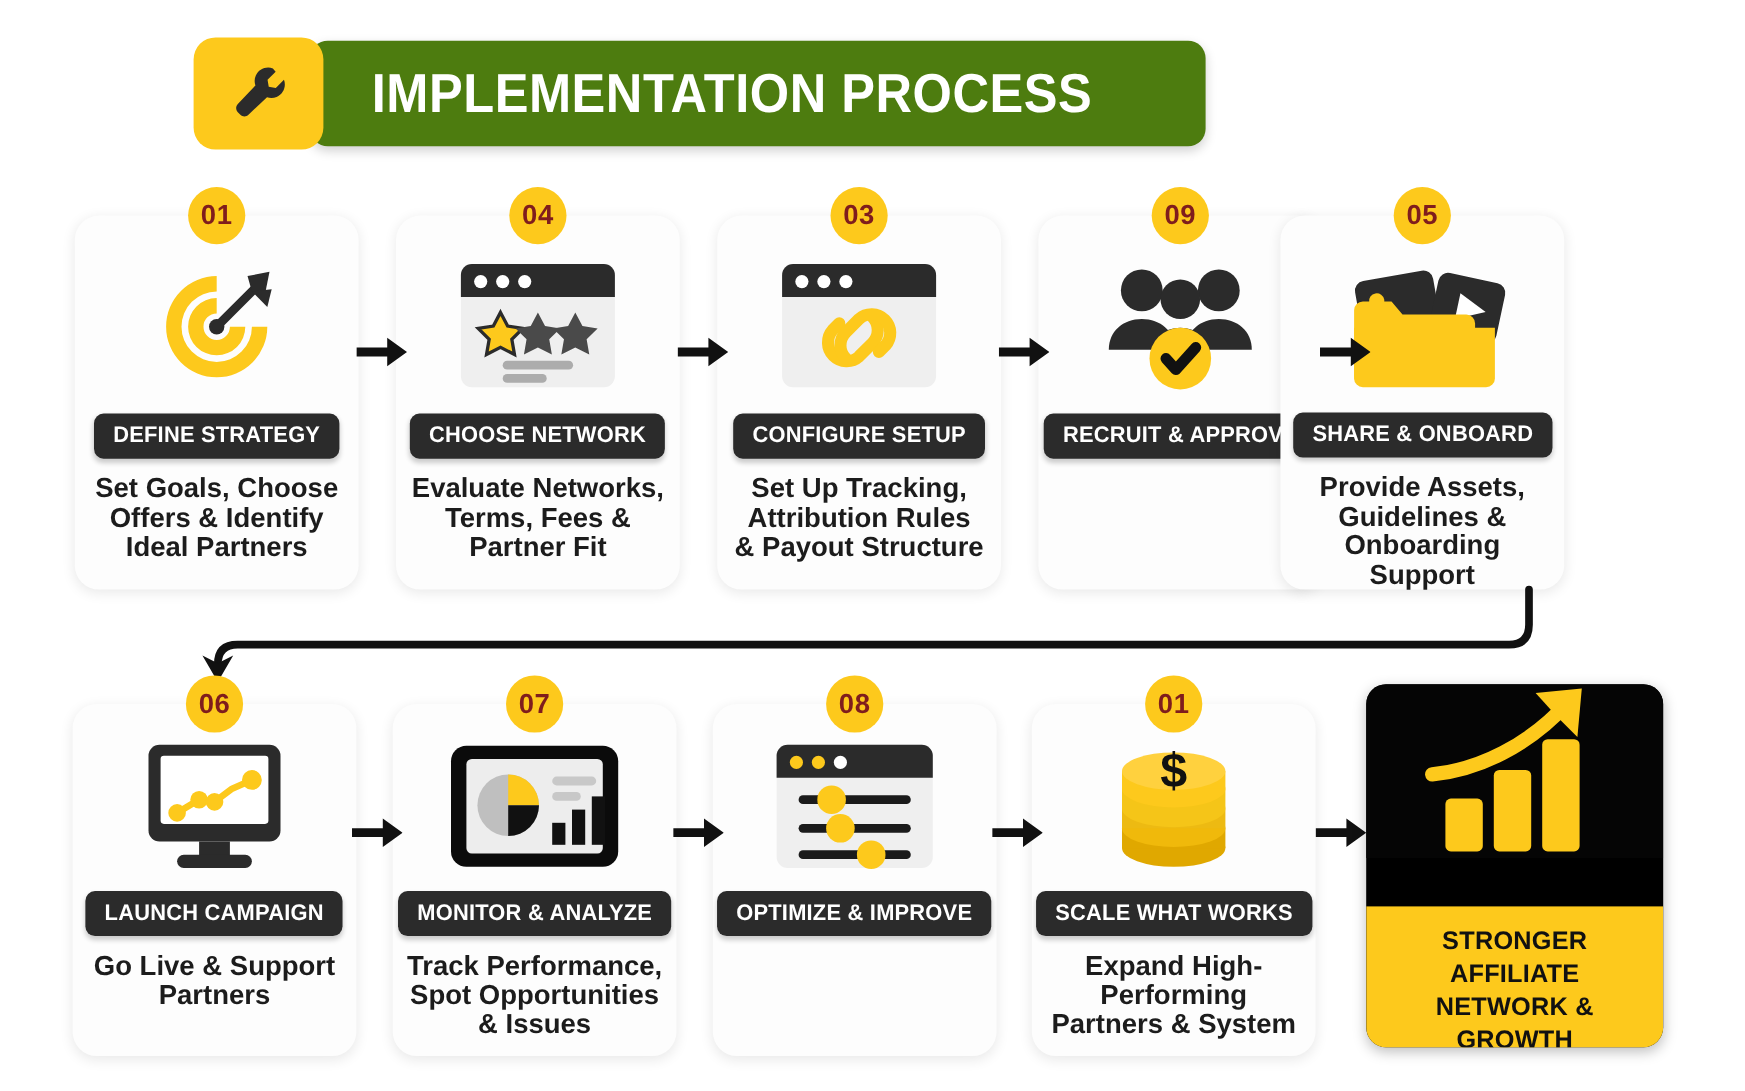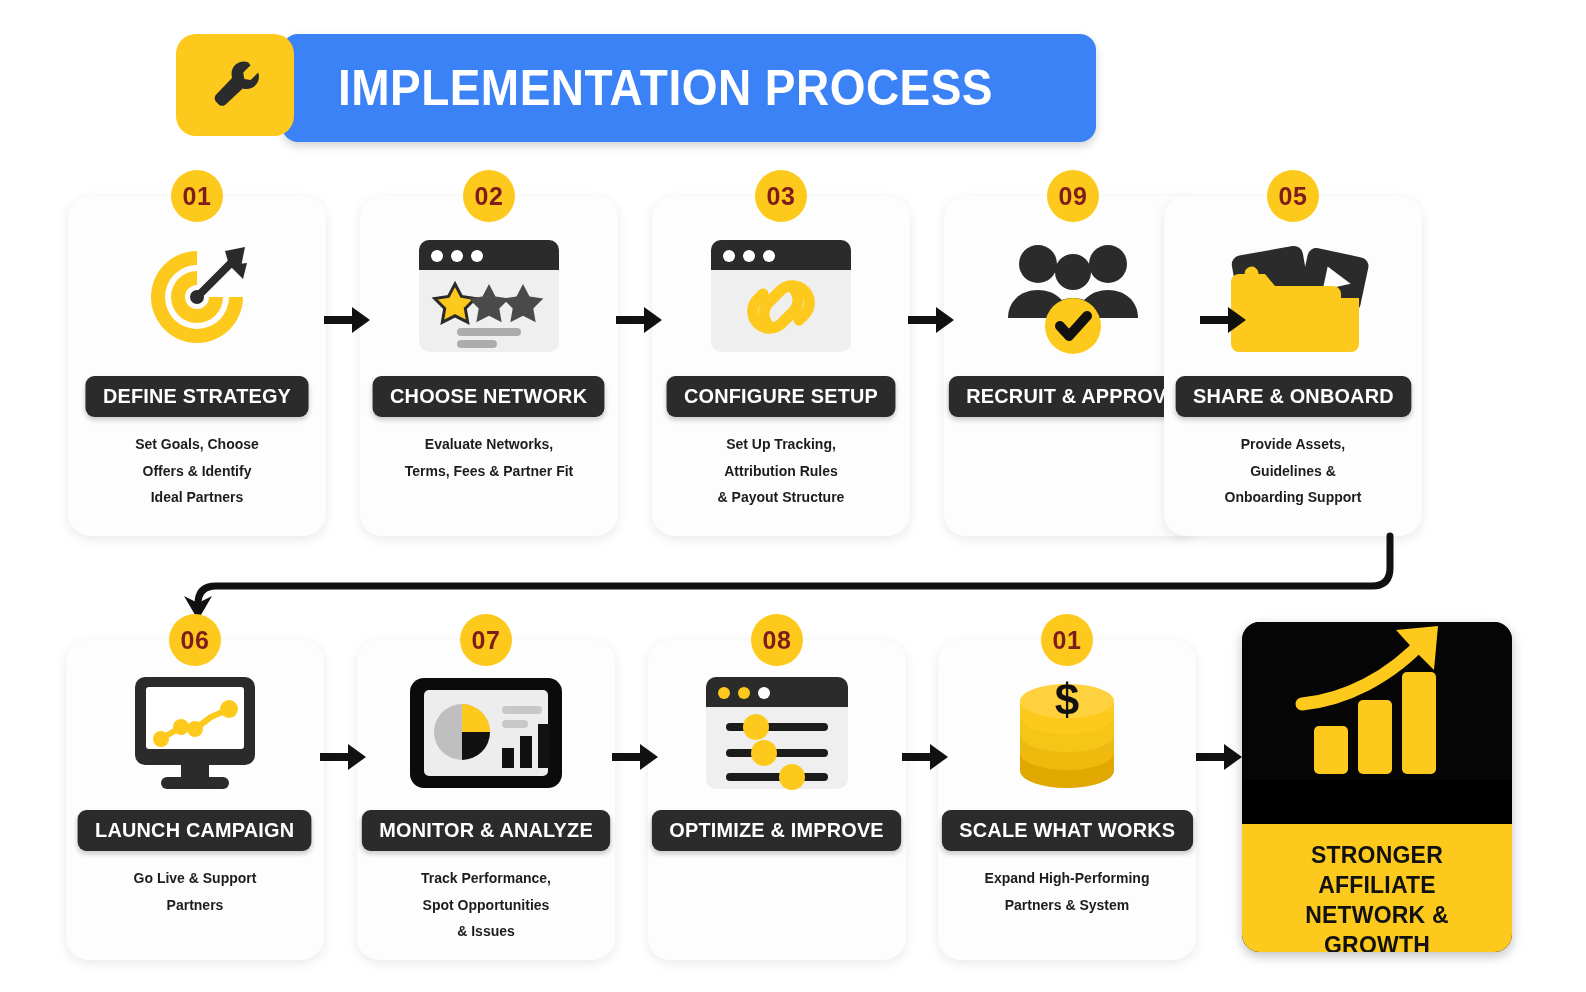--- a/index.html
+++ b/index.html
@@ -12,22 +12,22 @@
   .page { position: relative; width: 1586px; height: 992px; background:#fff; }
 
   
   .header { position: absolute; left: 176px; top: 34px; display: flex; align-items: stretch; }
   .header-badge {
     width: 118px; height: 102px; background: var(--yellow);
     border-radius: 20px; display:flex; align-items:center; justify-content:center;
     position: relative; z-index: 3;
   }
   .header-bar {
-    margin-left: -12px; height: 108px; align-self:center;
-    background: #3b82f6; border-radius: 16px;
+    margin-left: -12px; height: 96px; align-self:center;
+    background: #4d7c0f; border-radius: 16px;
     display:flex; align-items:center; padding: 0 46px 0 56px;
     box-shadow: 0 4px 10px rgba(0,0,0,.18);
   }
   .header-title {
     color:#fff; font-size: 50px; font-weight: 700; letter-spacing: .5px;
     font-family: "Liberation Sans Narrow","Liberation Sans", sans-serif;
     transform: scaleX(.92); transform-origin: left center; white-space: nowrap;
   }
 
   :root { --yellow:#FDC91C; --yellow-d:#EEB810; --dark:#2B2B2B; --ink:#1b1b1b; }
@@ -57,21 +57,21 @@
     padding: 8px 18px 9px; font-size: 20.5px; font-weight: 700;
     letter-spacing: .2px; white-space: nowrap; box-shadow: 0 3px 5px rgba(0,0,0,.2);
     font-family: "Liberation Sans Narrow","Liberation Sans", sans-serif;
     transform: scaleX(.97);
   }
   .row1 .pill { margin-top: 4px; }
   .row2 .pill { margin-top: 6px; }
 
   .desc {
     margin-top: 14px; text-align:center; color:#1c1c1c;
-    font-size: 14px; line-height: 26.5px; font-weight: 600;
+    font-size: 25px; line-height: 26.5px; font-weight: 600;
     font-family: "Liberation Sans Narrow","Liberation Sans", sans-serif;
     padding: 0 10px; white-space: pre-line;
   }
 
   
   .arrow { position:absolute; width: 46px; height: 34px; }
   .row1 .arrow { top: 303px; }
   .row2 .arrow { top: 740px; }
 
   
@@ -121,21 +121,21 @@
           <path d="M96 32 L114 30 L110 46 Z" fill="#2B2B2B"></path>
         </svg>
       </div>
       <div class="pill">DEFINE STRATEGY</div>
       <div class="desc">Set Goals, Choose
 Offers &amp; Identify
 Ideal Partners</div>
     </div>
 
     <div class="card" style="left:360px">
-      <div class="num">02</div>
+      <div class="num">04</div>
       <div class="icon-box">
         <svg width="148" height="130" viewBox="0 0 148 130">
           <rect x="4" y="8" width="140" height="112" rx="10" fill="#EFEFEF"></rect>
           <path d="M4 18a10 10 0 0 1 10-10h120a10 10 0 0 1 10 10v20H4z" fill="#2B2B2B"></path>
           <circle cx="22" cy="24" r="6" fill="#fff"></circle>
             <circle cx="42" cy="24" r="6" fill="#fff"></circle>
             <circle cx="62" cy="24" r="6" fill="#fff"></circle>
           <path d="M40 52l6.5 12.4 13.8 2.2-10 9.9 2.4 13.8L40 83.8 27.3 90.3l2.4-13.8-10-9.9 13.8-2.2z" fill="#FDC91C" stroke="#2B2B2B" stroke-width="3"></path>
           <path d="M74 52l6.5 12.4 13.8 2.2-10 9.9 2.4 13.8L74 83.8 61.3 90.3l2.4-13.8-10-9.9 13.8-2.2z" fill="#4A4A4A"></path>
           <path d="M108 52l6.5 12.4 13.8 2.2-10 9.9 2.4 13.8L108 83.8l-12.7 6.5 2.4-13.8-10-9.9 13.8-2.2z" fill="#4A4A4A"></path>

